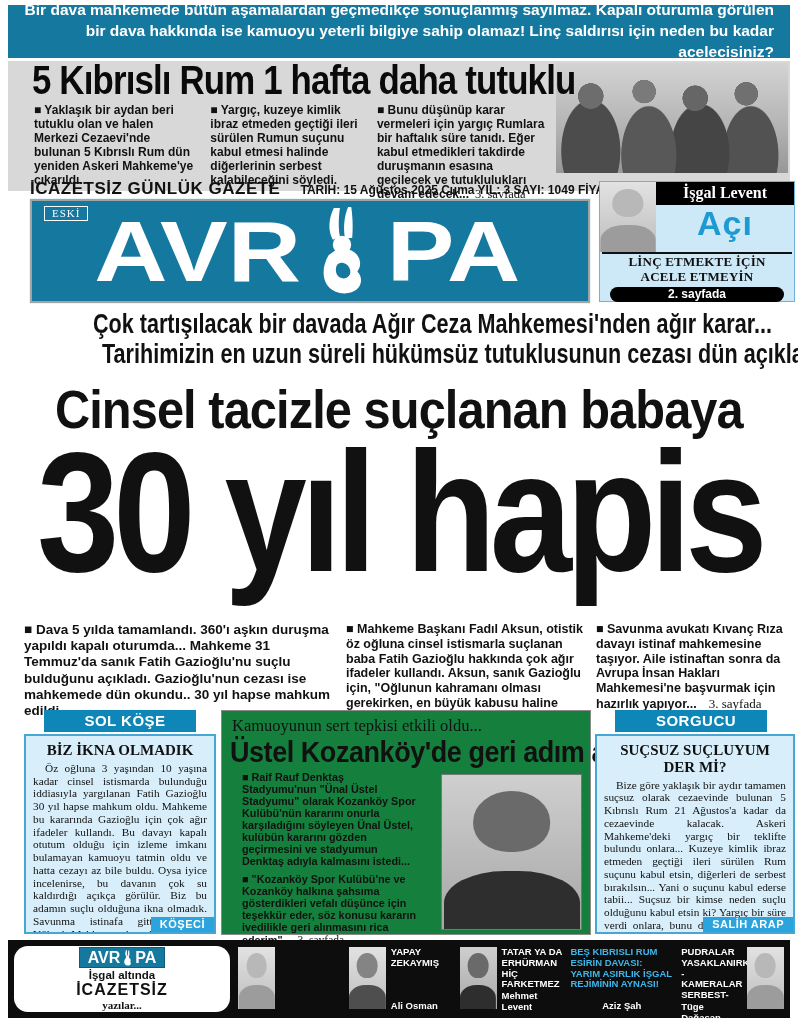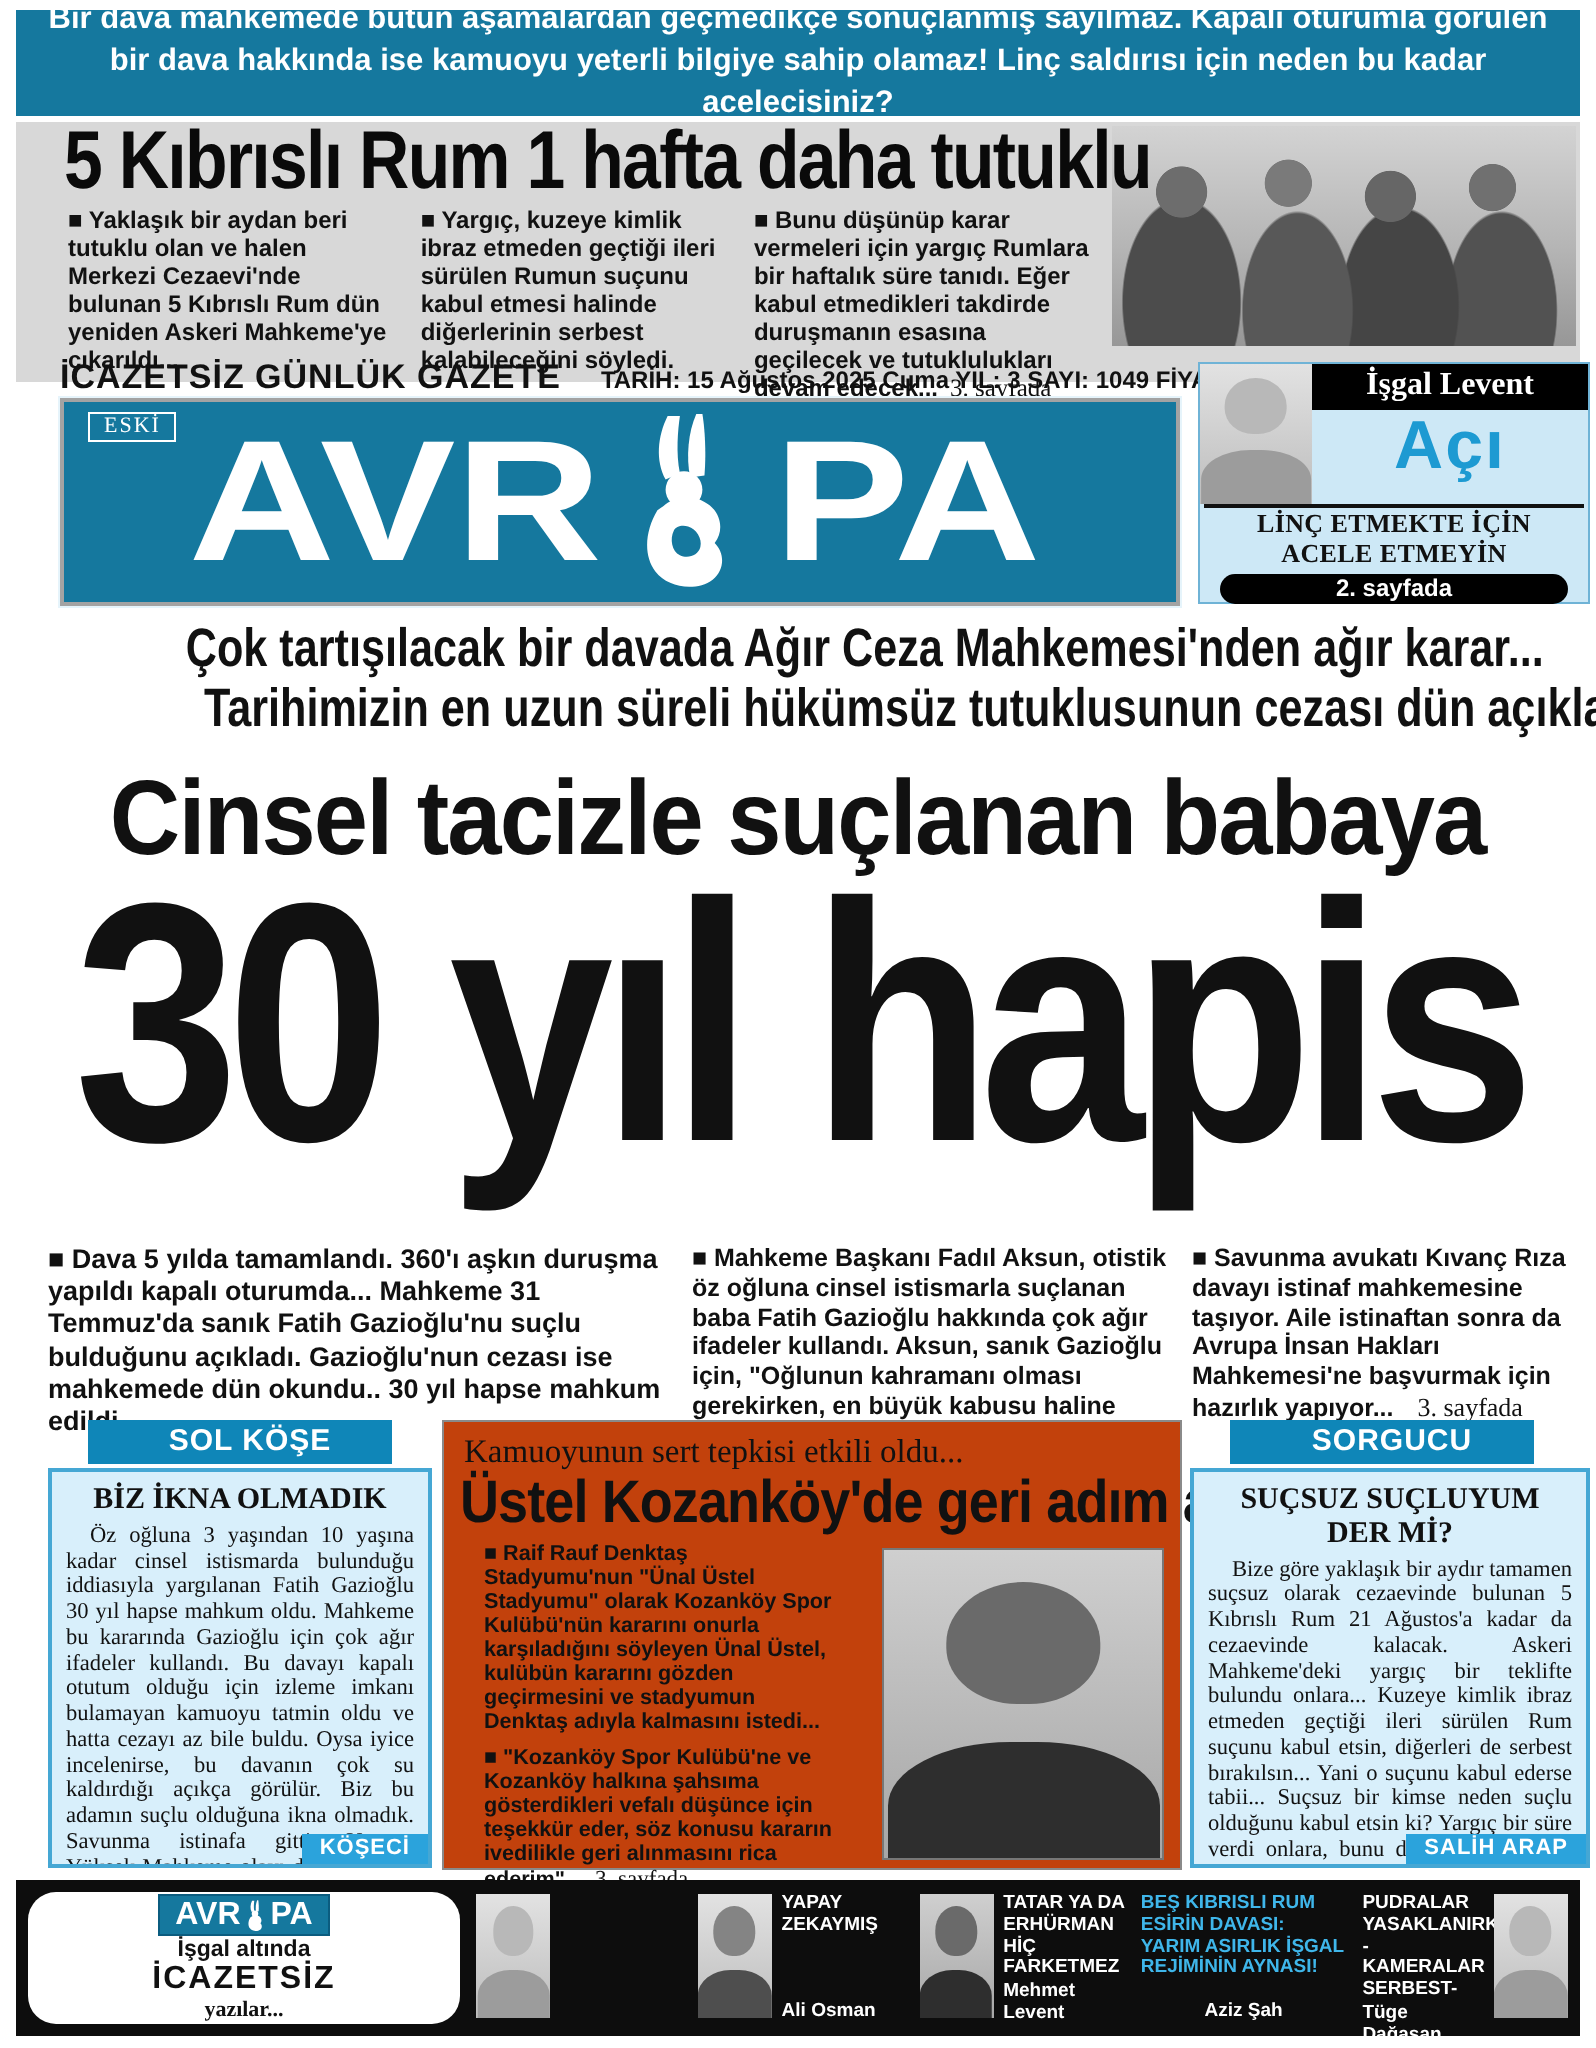--- a/index.html
+++ b/index.html
@@ -5,21 +5,21 @@
   * { margin:0; padding:0; box-sizing:border-box; }
   body {
     width:798px; height:1024px; position:relative; background:#fff;
     font-family:"Liberation Sans", sans-serif; overflow:hidden; color:#111;
   }
 
   
   .top-banner {
     position:absolute; left:8px; top:5px; width:782px; height:53px;
     background:#15789e; color:#fff; display:flex; align-items:center; justify-content:center;
-    text-align:center; font-weight:bold; font-size:15.5px; line-height:1.35; padding:0 16px;
+    text-align:right; font-weight:bold; font-size:15.5px; line-height:1.35; padding:0 16px;
   }
 
   
   .second-band { position:absolute; left:8px; top:61px; width:782px; height:130px; background:#d8d8d8; }
   .second-headline {
     position:absolute; left:24px; top:-4px; font-size:41px; font-weight:bold; color:#0a0a0a;
     white-space:nowrap; letter-spacing:-1px; transform:scaleX(0.85); transform-origin:left top;
   }
   .second-photo {
     position:absolute; right:2px; top:2px; width:232px; height:110px;
@@ -109,21 +109,21 @@
     position:absolute; right:0; bottom:0; background:#2ba3dc; color:#fff; font-weight:bold;
     font-size:11px; padding:1px 9px 2px; letter-spacing:0.5px;
   }
   .sol-kose { left:24px; width:192px; }
   .sol-kose .panel-box { height:200px; }
   .sorgucu { left:595px; width:200px; }
   .sorgucu .panel-box { height:200px; }
 
   .ustel-box {
     position:absolute; left:221px; top:710px; width:370px; height:225px;
-    border:1px solid #8a8a8a; background:#c2410c; padding:4px 8px 2px;
+    border:1px solid #8a8a8a; background:#15803d; padding:4px 8px 2px;
   }
   .ustel-kicker { font-family:"Liberation Serif",serif; font-size:16.5px; margin:1px 0 0 2px; }
   .ustel-headline-wrap { overflow:visible; }
   .ustel-headline {
     display:inline-block; white-space:nowrap; font-weight:bold; font-size:30px; line-height:1.08;
     transform:scaleX(0.9); transform-origin:left center; letter-spacing:-0.5px; margin:0 0 4px;
   }
   .ustel-content { display:flex; gap:8px; }
   .ustel-text { width:205px; font-size:10.8px; font-weight:bold; line-height:1.1; }
   .ustel-text p { margin:0 12px 7px; }

